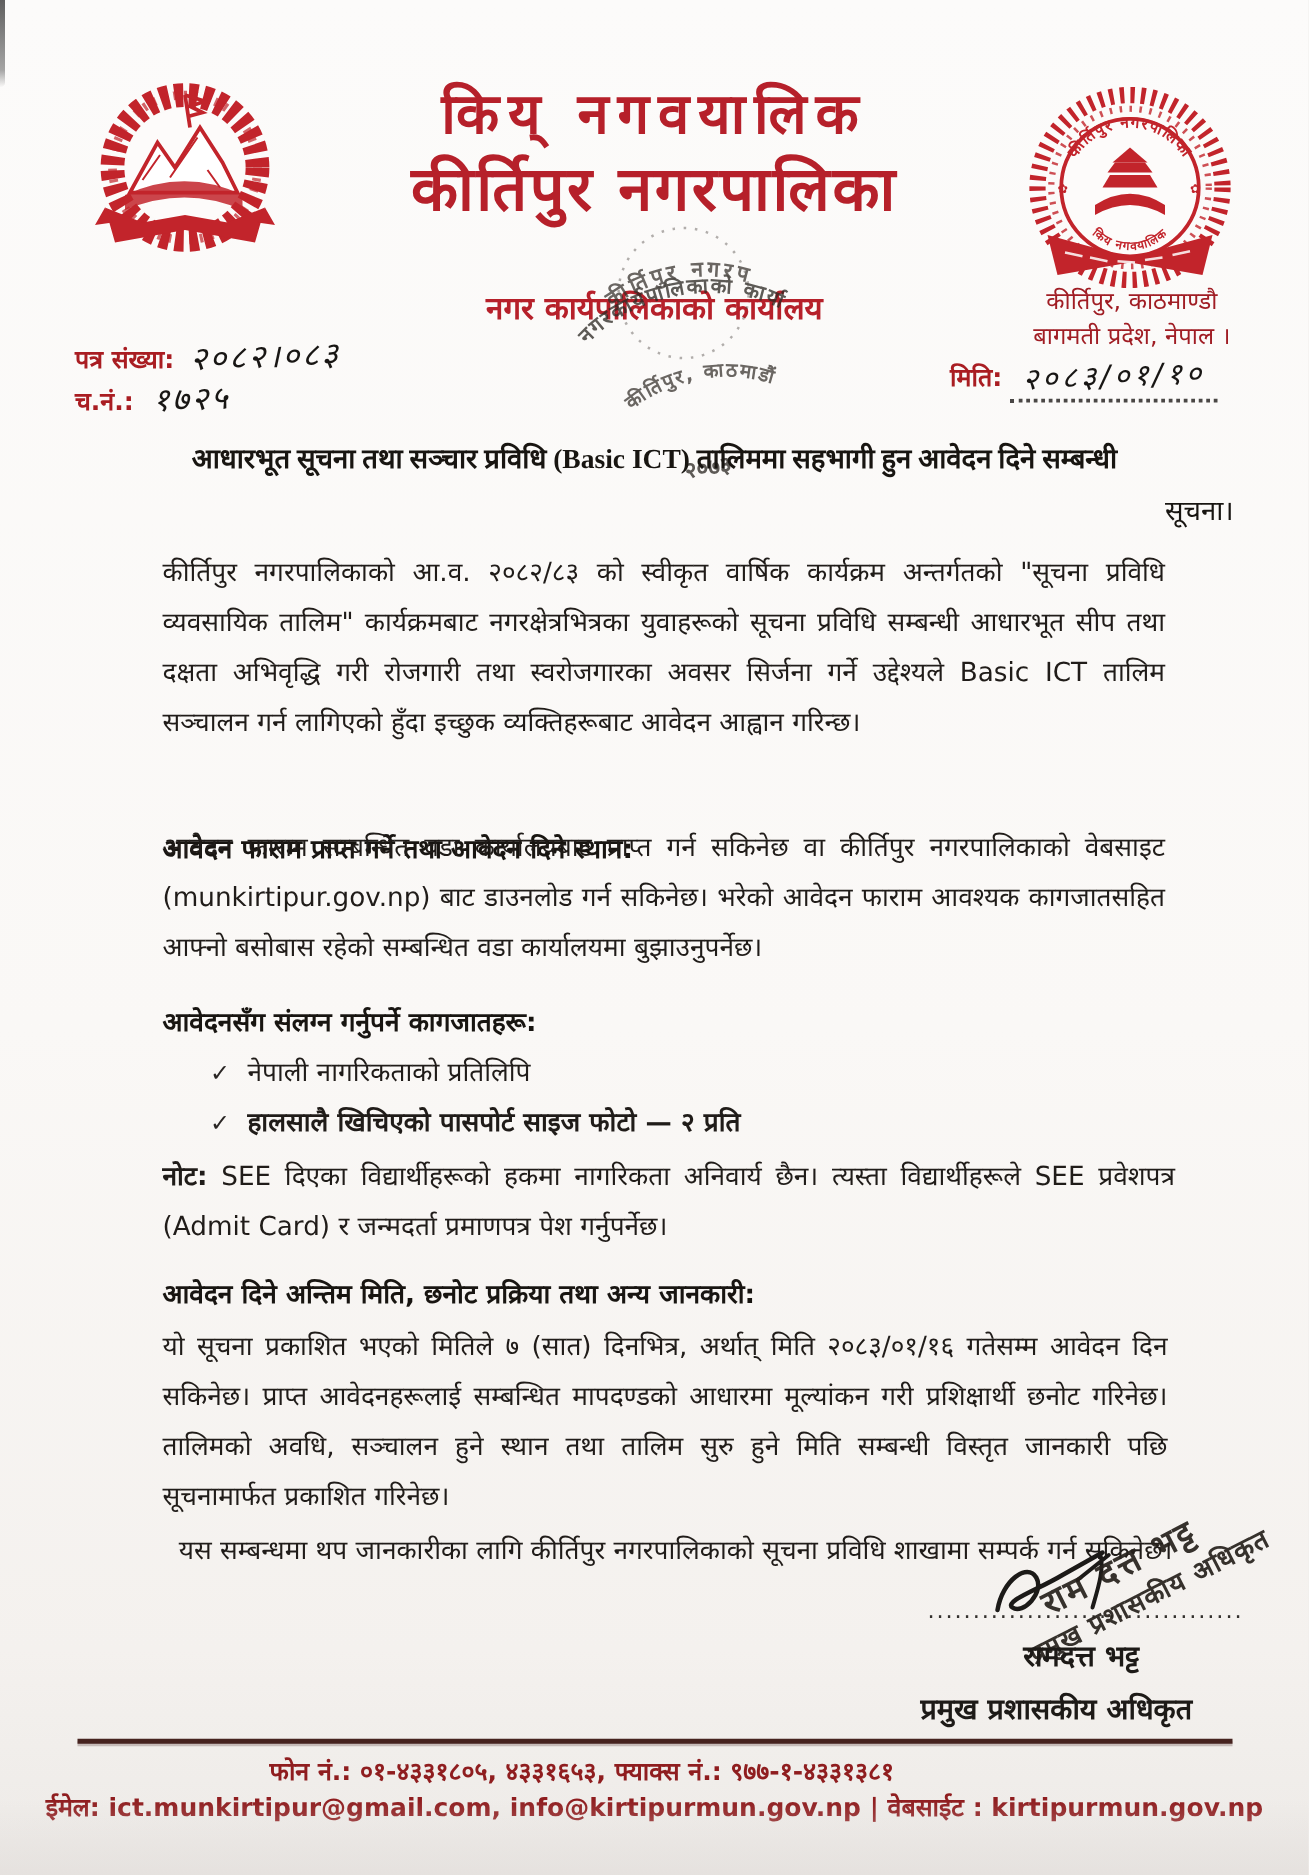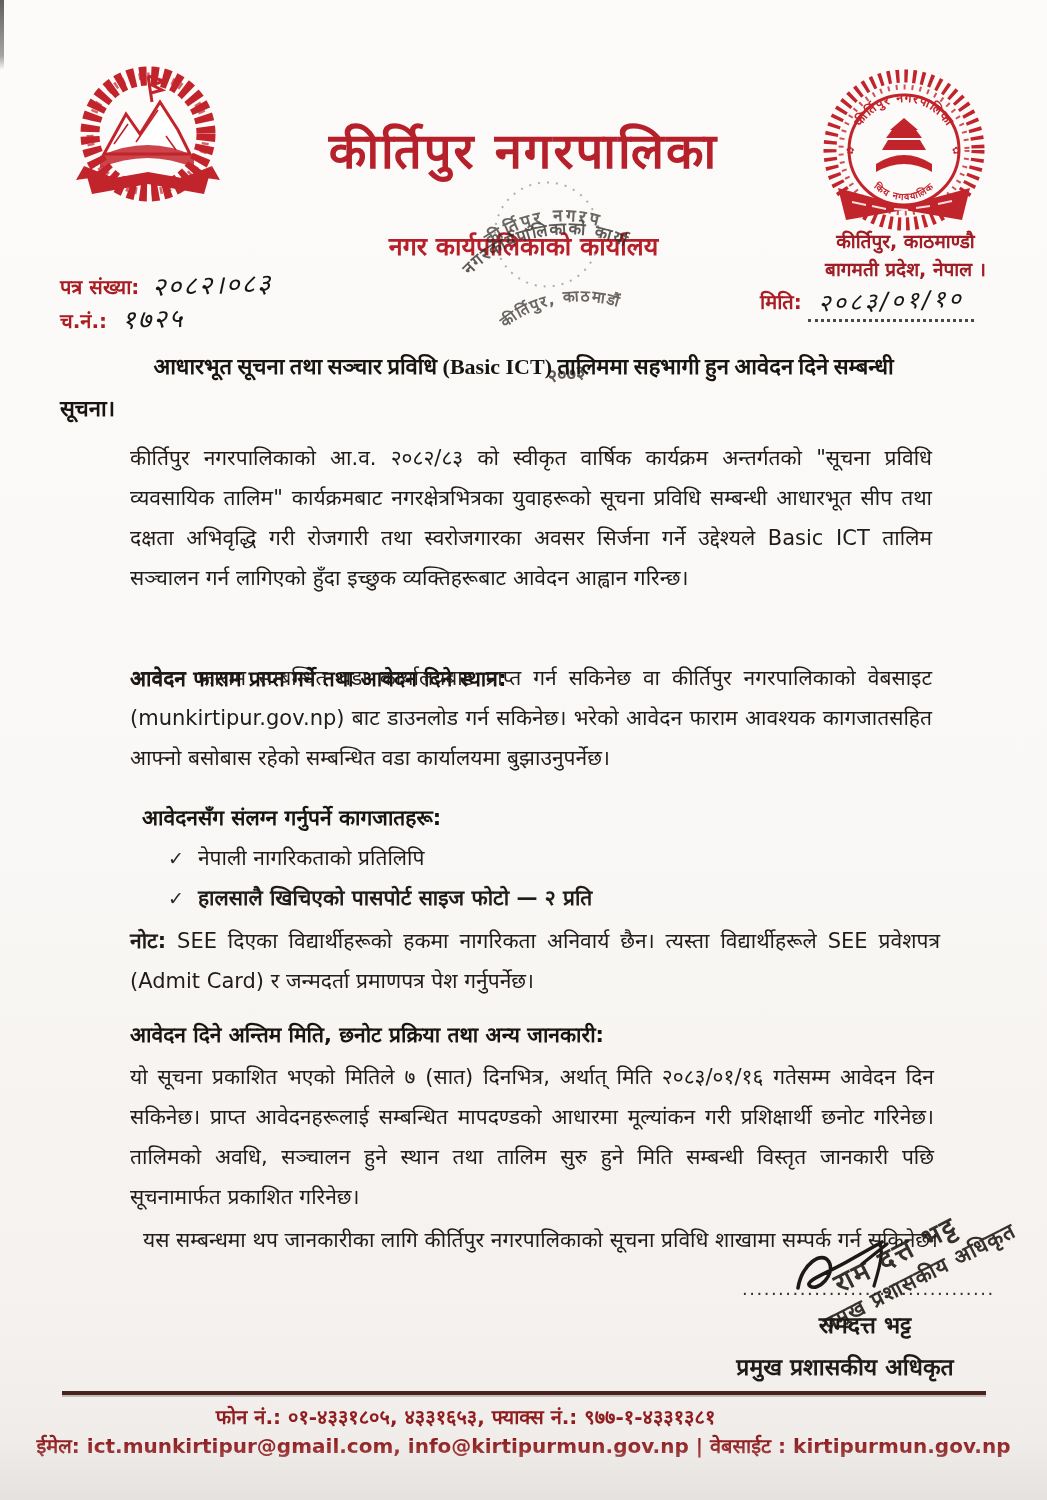--- a/index.html
+++ b/index.html
@@ -33,21 +33,21 @@
   .muni-name {
     left:0; top:116px; width:100%; text-align:center;
     font-size:49px; font-weight:800; color:#b6202a; letter-spacing:2px;
   }
   .office-name {
     left:0; top:190px; width:100%; text-align:center;
     font-size:25px; font-weight:700; color:#b6202a;margin-top:38px;
   }
   .addr-block {
     left:788px; top:227px; width:235px; text-align:center;
-    font-size:19px; line-height:28px; font-weight:700; color:#a01d24;
+    font-size:19px; line-height:28px; font-weight:400; color:#a01d24;
   }
 
   
   .office-stamp {
     left:398px; top:168px; width:310px; height:220px;
     transform:rotate(-8deg); opacity:.85;
   }
 
   
   .meta-label { font-size:20px; font-weight:700; color:#a91d22; }
@@ -56,31 +56,31 @@
     transform:rotate(-2deg); display:inline-block; font-weight:500;
   }
   .ref-row   { left:60px;  top:266px; }
   .chn-row   { left:60px;  top:300px; }
   .date-row  { left:760px; top:283px; }
   .date-box  { display:inline-block; border-bottom:3px dotted #4a4745; padding:0 10px 3px 10px; margin-left:6px;}
   .date-box .hand { font-size:24px; letter-spacing:3px; }
 
   
   .subject1 { left:60px; top:350px; width:927px; text-align:center; font-size:22px; font-weight:700; color:#181511;font-family:Liberation Serif, serif;}
-  .subject2 { left:60px; top:392px; width:927px; text-align:left; font-size:22px; font-weight:700; color:#181511;}
+  .subject2 { left:60px; top:392px; width:927px; text-align:right; font-size:22px; font-weight:400; color:#181511;}
 
   
   .bodytxt {
     font-size:21px; line-height:40px; color:#201c19; text-align:justify; font-weight:500;
   }
   .heading { font-size:21px; font-weight:700; color:#181511; }
   .para1 { left:130px; top:438px;  width:802px; }
   .sec1h { left:130px; top:620px;margin-top:44px; }
   .para2 { left:130px; top:658px;  width:802px; }
-  .sec2h { left:130px; top:803px;margin-left:12px; }
+  .sec2h { left:130px; top:803px; }
   .bullet-row { font-size:21px; color:#201c19; font-weight:500; }
   .bullet1 { left:168px; top:843px; }
   .bullet2 { left:168px; top:883px;font-weight:bold; }
   .bullet-check { margin-right:14px; font-size:19px; color:#2a2624; }
   .note  { left:130px; top:921px; width:810px; }
   .sec3h { left:130px; top:1020px; }
   .para3 { left:130px; top:1057px; width:804px; }
   .para4 { left:143px; top:1220px; width:800px; }
 
   
@@ -137,20 +137,21 @@
     <text x="34" y="100" font-size="10" fill="#c2242b">✿</text>
     <text x="140" y="100" font-size="10" fill="#c2242b">✿</text>
     <path d="M78,76 L92,64 L106,76 Z" fill="#c2242b"></path>
     <path d="M74,84 L110,84 L104,76 L80,76 Z" fill="#c2242b"></path>
     <path d="M70,96 L114,96 L108,86 L76,86 Z" fill="#c2242b"></path>
     <path d="M64,110 Q92,92 120,110 L120,118 Q92,102 64,118 Z" fill="#c2242b"></path>
     <path d="M26,134 L92,152 L158,134 L150,166 L92,156 L34,166 Z" fill="#c2242b"></path>
     <path d="M40,148 l14,3 M60,152 l14,3 M82,155 l14,1 M104,154 l14,-2 M126,150 l14,-3" stroke="#fff" stroke-width="2" opacity=".85"></path>
   </svg>
 
+  <div class="abs ranjana-title">किय् नगवयालिक</div>
   <div class="abs muni-name">कीर्तिपुर नगरपालिका</div>
   <div class="abs office-name">नगर कार्यपालिकाको कार्यालय</div>
 
   <div class="abs addr-block">
     <div>कीर्तिपुर, काठमाण्डौ</div>
     <div>बागमती प्रदेश, नेपाल ।</div>
   </div>
 
   <svg class="abs office-stamp" viewBox="0 0 310 220">
     <defs>

